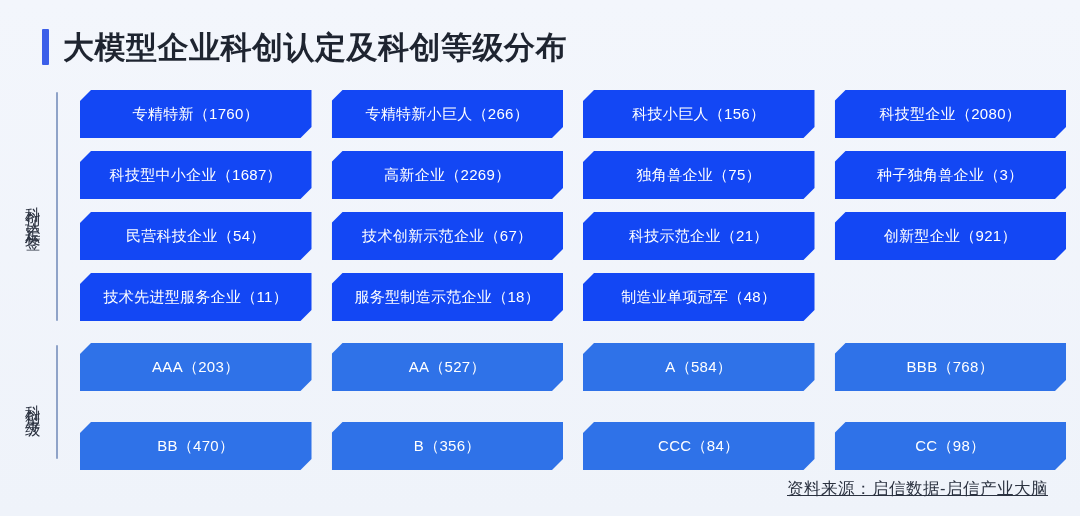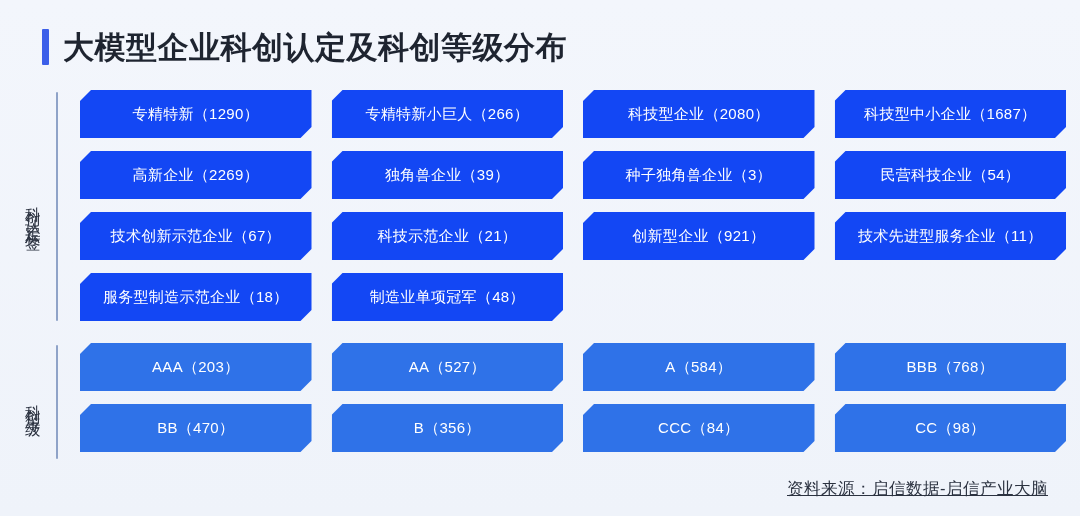--- a/index.html
+++ b/index.html
@@ -86,21 +86,21 @@
   #section-grade .group-divider   { margin-top: 2px; margin-bottom: 6px; }
 
   .grid {
     flex: 1 1 auto;
     display: grid;
     grid-template-columns: repeat(4, 1fr);
     column-gap: 20px;
     align-content: start;
   }
   #grid-certify { row-gap: 13px; }
-  #grid-grade   { row-gap: 13px; }
+  #grid-grade   { row-gap: 31px; }
 
   
   .chip {
     position: relative;
     height: 48px;
     display: flex;
     align-items: center;
     justify-content: center;
     text-align: center;
     color: #ffffff;
@@ -143,37 +143,40 @@
     <div class="title-text">大模型企业科创认定及科创等级分布</div>
   </div>
 
   <div class="section" id="section-certify">
     <div class="group-label">
       <div class="vtext">科创认定标签</div>
     </div>
     <div class="group-divider"></div>
     <div class="grid" id="grid-certify">
         <div class="chip chip--certify">
-          <span>专精特新（1290）</span>
+          <span>专精特新（1760）</span>
         </div>
         <div class="chip chip--certify">
           <span>专精特新小巨人（266）</span>
+        </div>
+        <div class="chip chip--certify">
+          <span>科技小巨人（156）</span>
         </div>
         <div class="chip chip--certify">
           <span>科技型企业（2080）</span>
         </div>
         <div class="chip chip--certify">
           <span>科技型中小企业</span>
           <span>（1687）</span>
         </div>
         <div class="chip chip--certify">
           <span>高新企业（2269）</span>
         </div>
         <div class="chip chip--certify">
-          <span>独角兽企业（39）</span>
+          <span>独角兽企业（75）</span>
         </div>
         <div class="chip chip--certify">
           <span>种子独角兽企业（3）</span>
         </div>
         <div class="chip chip--certify">
           <span>民营科技企业（54）</span>
         </div>
         <div class="chip chip--certify">
           <span>技术创新示范企业（67）</span>
         </div>

